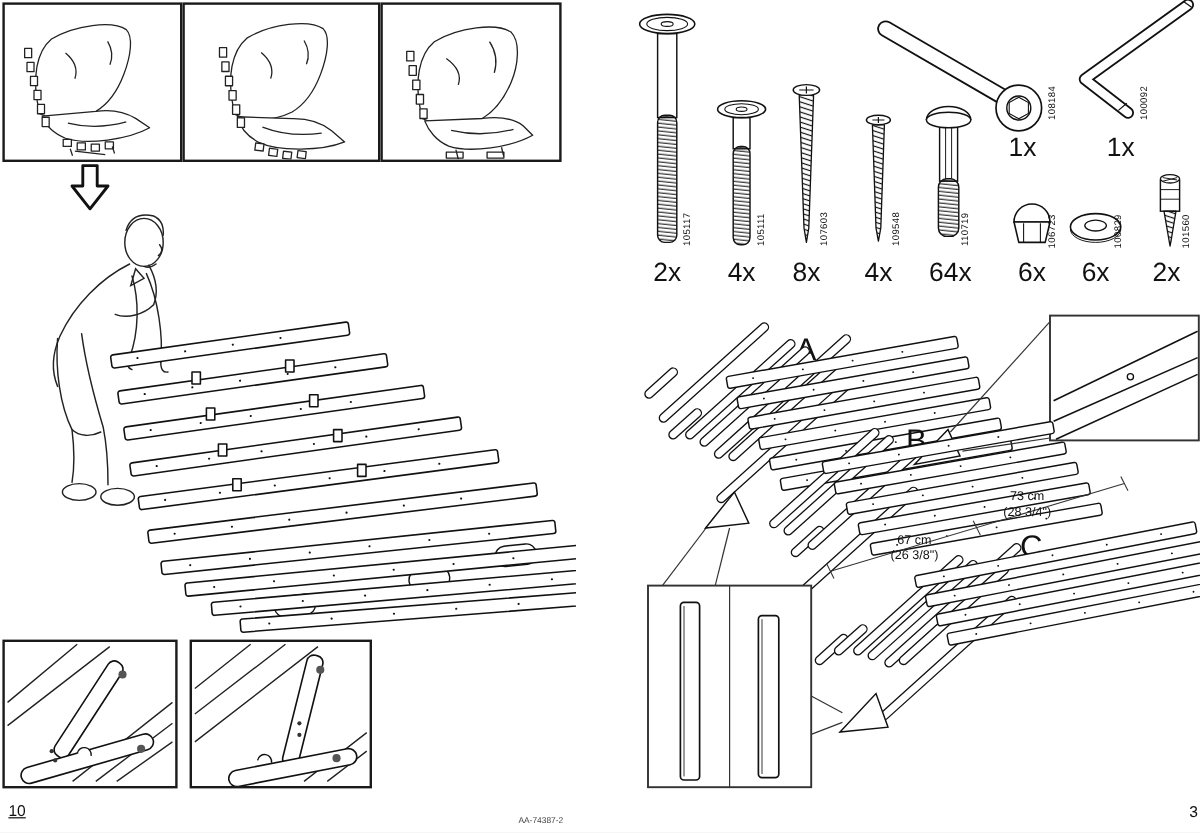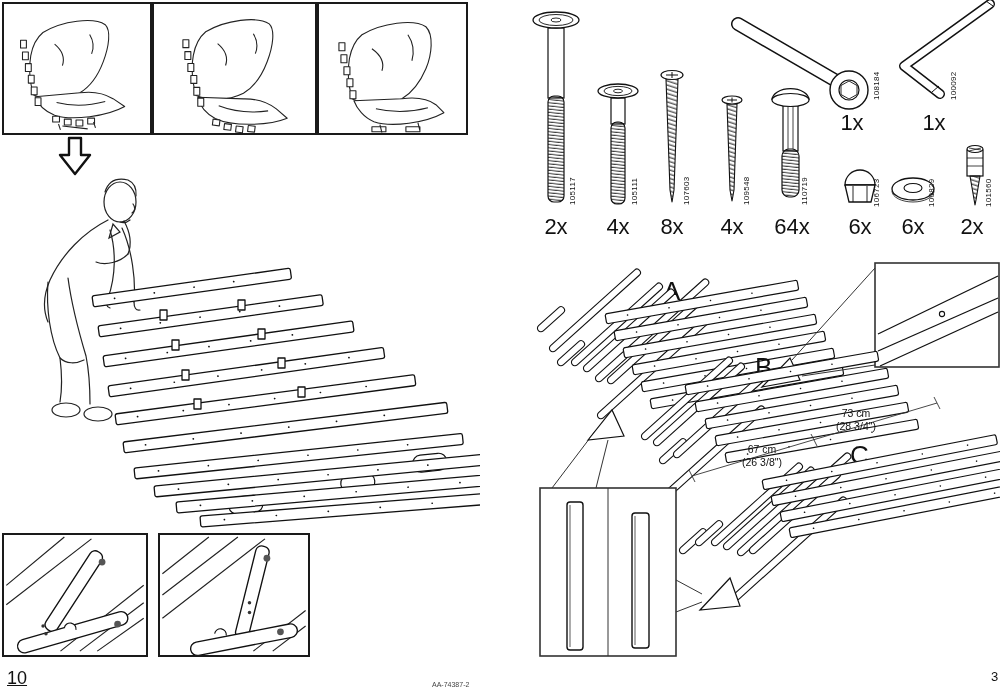--- a/index.html
+++ b/index.html
@@ -6,21 +6,21 @@
   .sheet{position:relative;width:1000px;height:694px;background:#ffffff;overflow:hidden;
          font-family:"Liberation Sans",sans-serif;color:#111;}
   .panel{position:absolute;border:2px solid #1a1a1a;background:#fff;box-sizing:border-box;}
   .abs{position:absolute;}
   svg{display:block;}
   svg text{fill:#111;font-family:"Liberation Sans",sans-serif;}
   .qty{font-size:22px;}
   .pid{font-size:8px;letter-spacing:.3px;}
   .grp{font-size:26px;}
   .dim{font-size:10.5px;}
-  .footer-left{position:absolute;left:7px;top:668px;font-size:18px;text-decoration:underline;}
+  .footer-left{position:absolute;left:7px;top:668px;font-size:13px;text-decoration:underline;}
   .footer-center{position:absolute;left:432px;top:681px;font-size:7px;color:#444;}
   .footer-right{position:absolute;left:991px;top:669px;font-size:13px;}
 </style>
 </head>
 <body>
 
 <div class="sheet">
 
   <div class="panel" style="left:2px;top:2px;width:150px;height:133px;">
     <svg viewBox="0 0 150 130" width="146" height="129">

